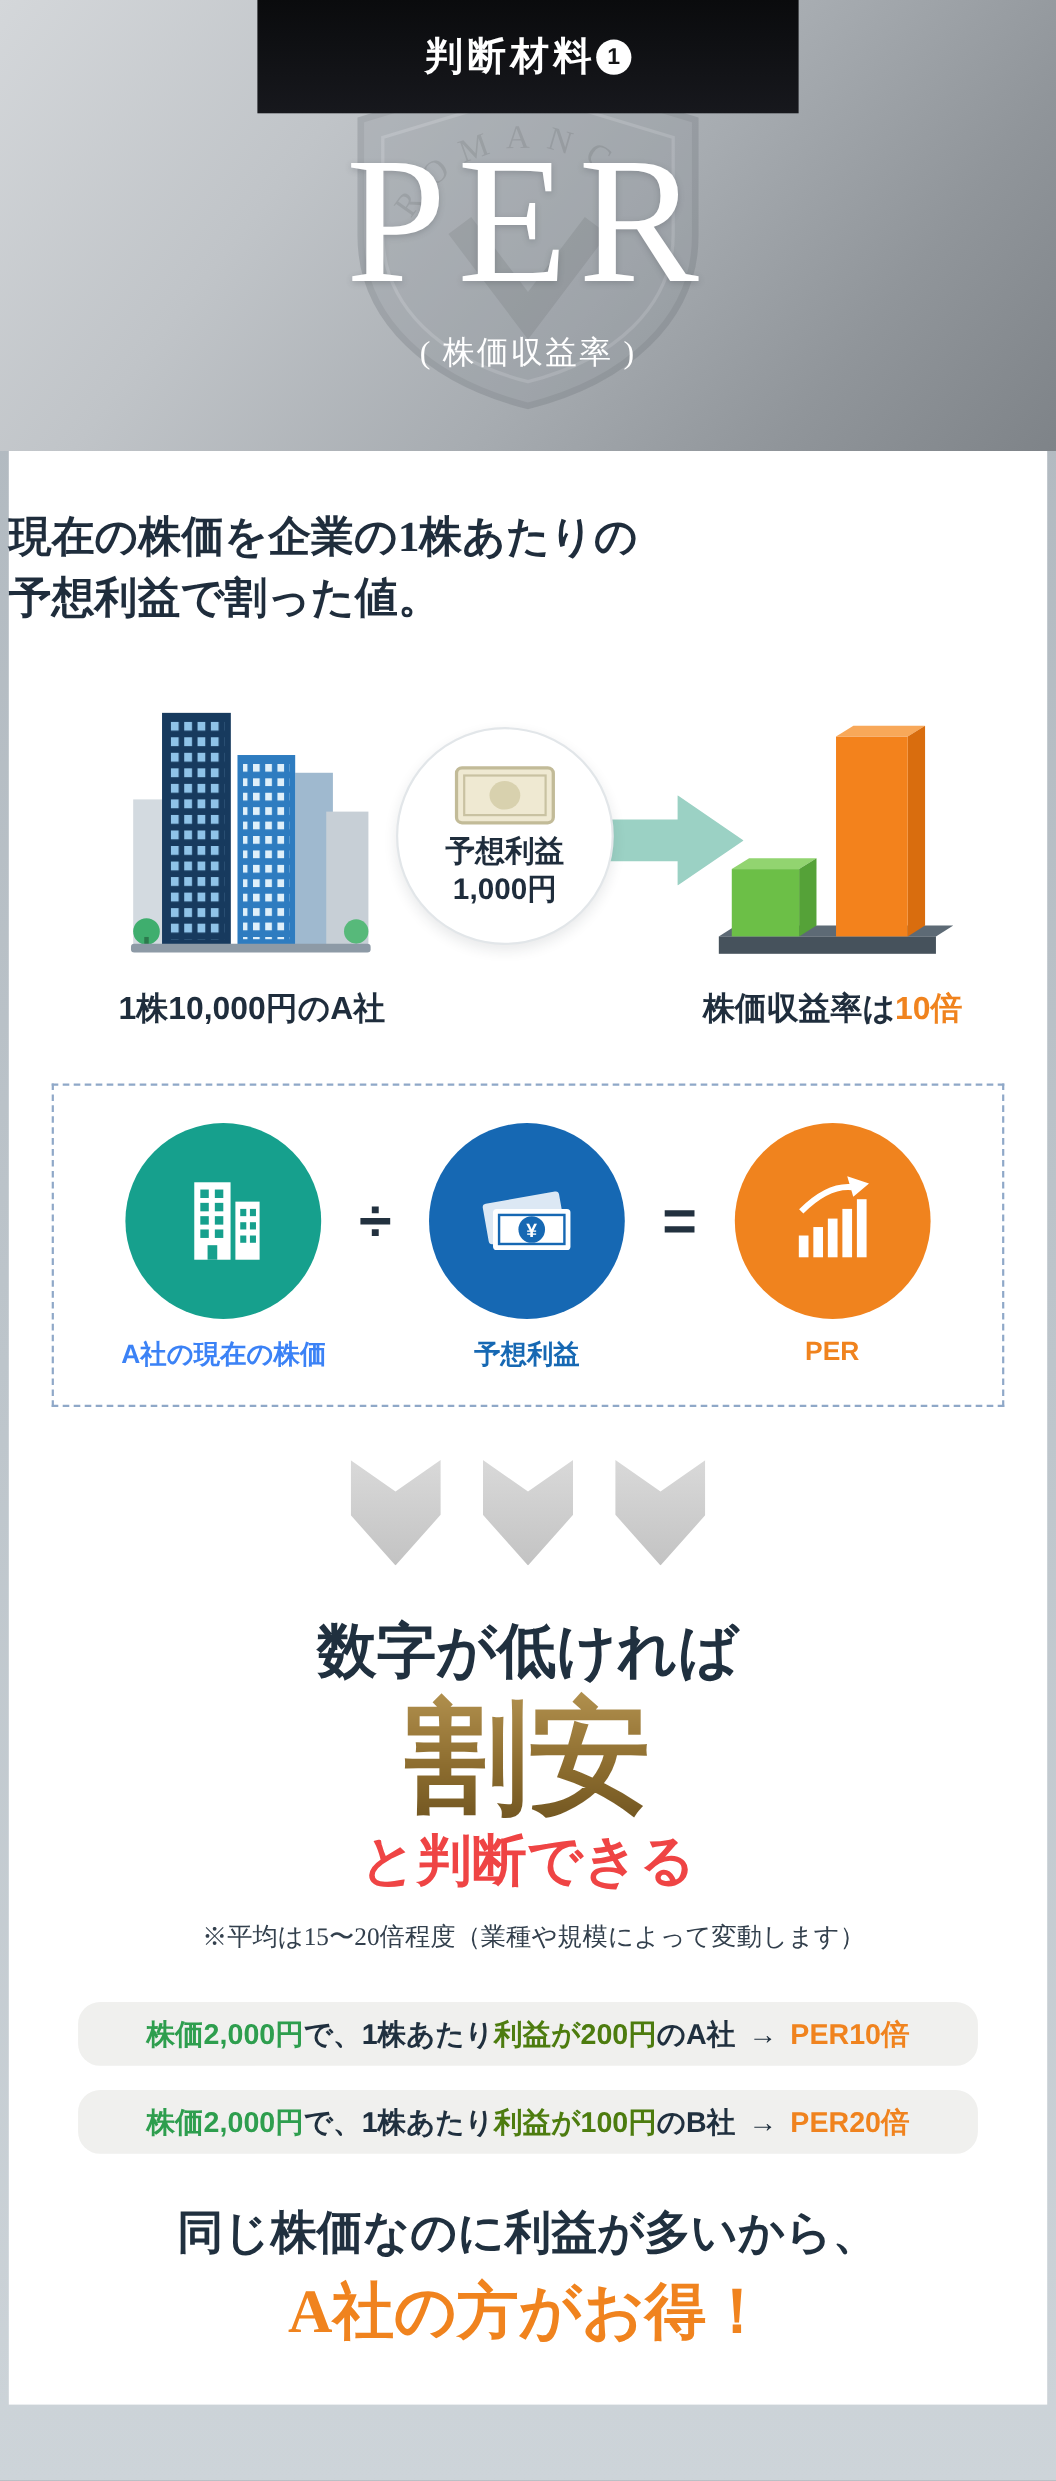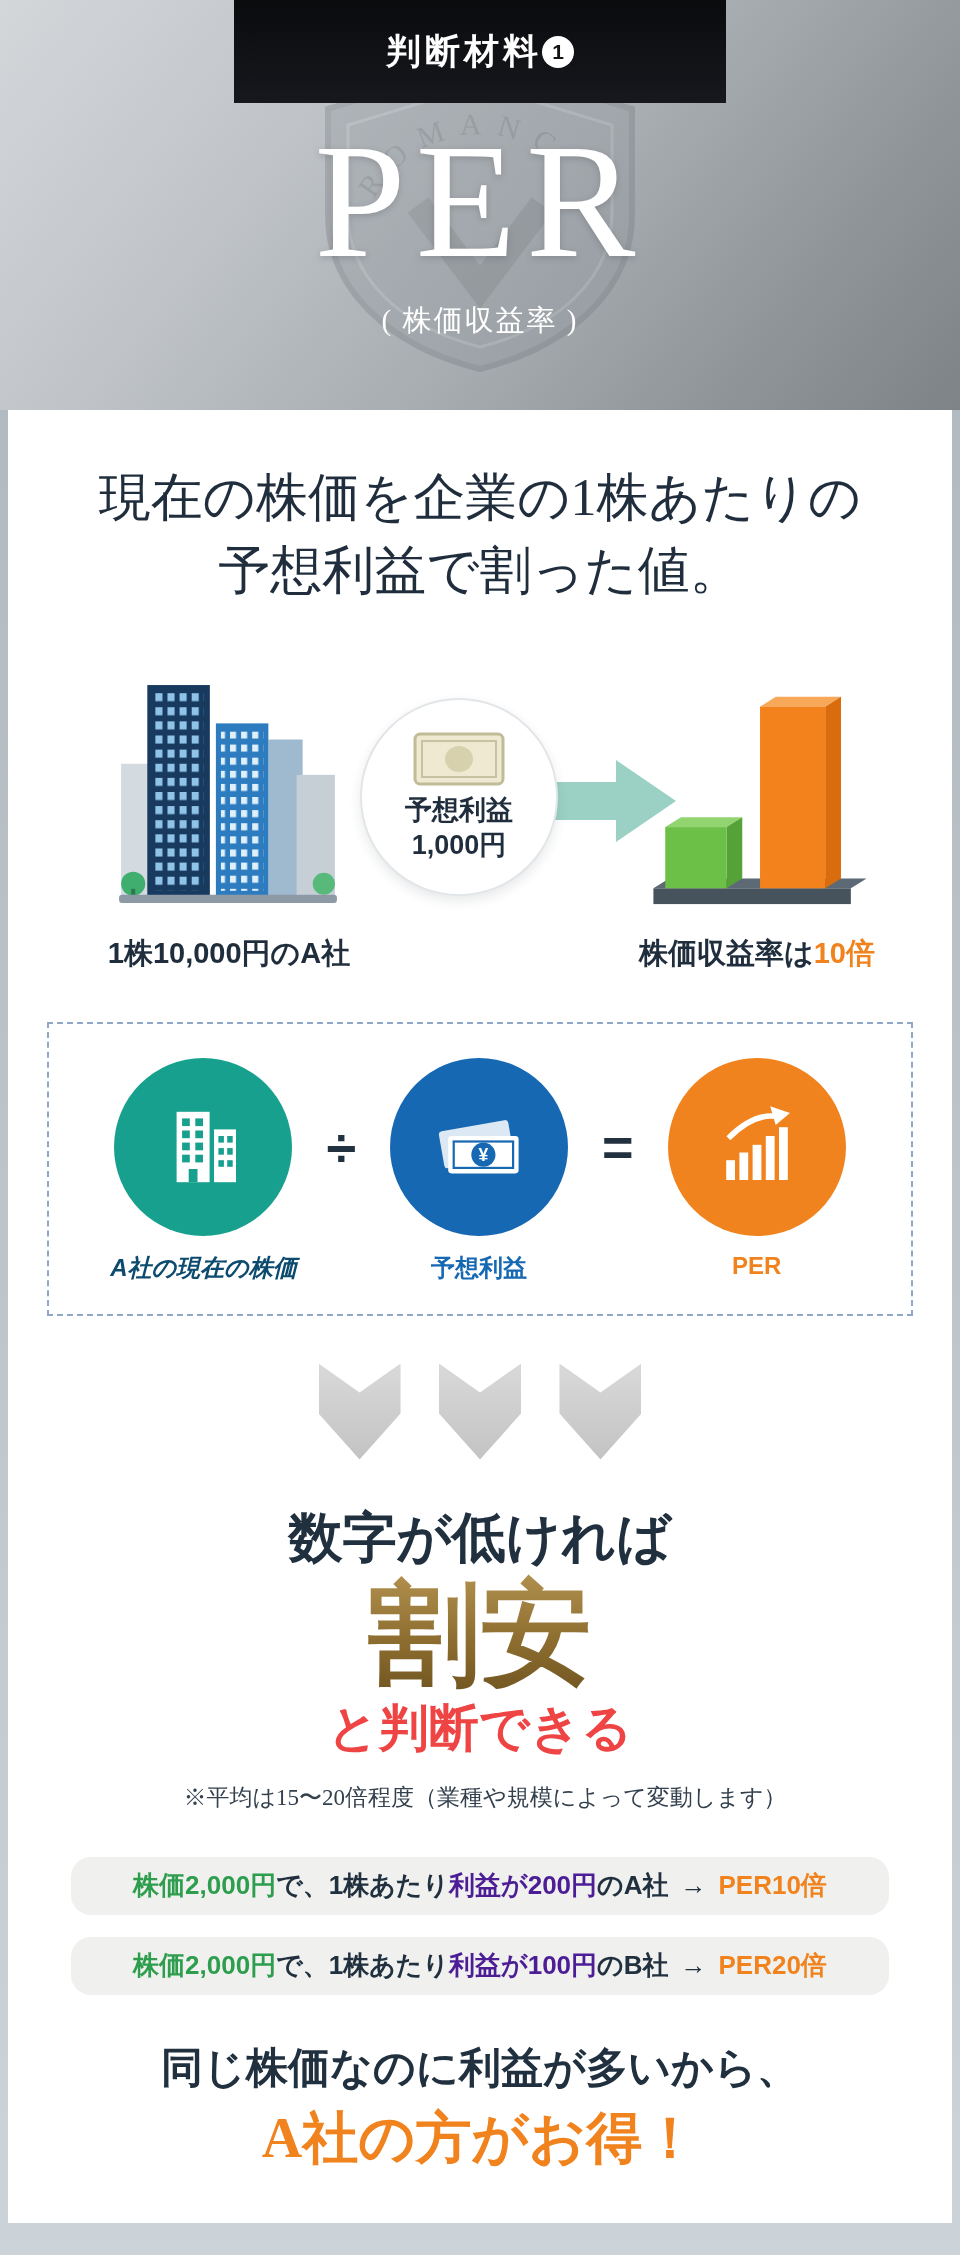--- a/index.html
+++ b/index.html
@@ -27,22 +27,22 @@
                font-family:"Liberation Serif","DejaVu Serif",serif; font-weight:400;
                font-size:164px; line-height:1.0; letter-spacing:10px; margin-top:16px;
                text-shadow:0 2px 6px rgba(60,65,70,.25); }
   .per-sub { position:relative; z-index:1; text-align:center; color:#ffffff;
              font-family:"Liberation Serif","DejaVu Serif",serif; font-size:29px;
              letter-spacing:2px; margin-top:18px; }
 
   
   .card { background:#ffffff; margin:0 8px; padding:52px 0 50px; }
 
-  .definition { text-align:center; font-family:"Liberation Serif","DejaVu Serif",serif;
-                color:#1f2d3c; font-weight:400; font-size:52px; line-height:1.4; }
+  .definition { text-align:left; font-family:"Liberation Serif","DejaVu Serif",serif;
+                color:#1f2d3c; font-weight:700; font-size:39px; line-height:1.4; }
   .definition .line { display:block; }
 
   
   .illus { position:relative; width:944px; height:312px; margin:56px auto 0; }
   .buildings { position:absolute; left:110px; top:15px; }
   .flow-arrow { position:absolute; left:540px; top:96px; z-index:1; }
   .profit-circle { position:absolute; left:352px; top:34px; width:198px; height:198px;
                    border-radius:50%; background:#ffffff; border:2px solid #e2e6e9;
                    box-shadow:0 5px 12px rgba(30,40,50,.10); z-index:2;
                    display:flex; flex-direction:column; align-items:center; justify-content:center; gap:2px; }
@@ -57,21 +57,21 @@
   
   .formula { width:866px; margin:46px auto 0; border:2px dashed #8fa8c8; background:#ffffff;
              display:flex; align-items:flex-start; justify-content:center; padding:34px 10px 30px; }
   .f-item { display:flex; flex-direction:column; align-items:center; width:230px; }
   .f-circle { width:178px; height:178px; border-radius:50%;
               display:flex; align-items:center; justify-content:center; }
   .f-circle.teal { background:#16a08d; }
   .f-circle.blue { background:#1668b3; }
   .f-circle.orange { background:#f0831e; }
   .f-label { margin-top:16px; font-size:24px; font-weight:700; }
-  .f-label.teal-t { color:#0c4a6e;font-style:italic; }
+  .f-label.teal-t { color:#3b82f6; }
   .f-label.blue-t { color:#1668b3; }
   .f-label.orange-t { color:#f0831e; }
   .f-op { line-height:178px; font-size:54px; font-weight:700; color:#22313f; margin:0 8px; }
 
   
   .down-arrows { margin-top:48px; text-align:center; height:96px; }
   .chev { display:inline-block; width:82px; height:96px; margin:0 17px;
           background:linear-gradient(180deg,#d9d9d9 0%,#c3c3c3 100%);
           clip-path:polygon(0% 0%, 50% 30%, 100% 0%, 100% 52%, 50% 100%, 0% 52%); }
 
@@ -84,21 +84,21 @@
           -webkit-background-clip:text; background-clip:text; -webkit-text-fill-color:transparent; }
   .c2 { font-size:50px; font-weight:700; color:#ef4444; line-height:1.2; }
   .c-note { margin-top:24px; font-size:23px; font-weight:500; color:#33404d;padding-left:10px; }
 
   
   .ex-rows { margin-top:44px; }
   .ex-row { width:818px; height:58px; margin:0 auto 22px; background:#f0f0ee; border-radius:20px;
             display:flex; align-items:center; justify-content:center;
             font-size:26px; font-weight:700; color:#20303f; }
   .ex-row .g { color:#2e9e4e; }
-  .ex-row .b { color:#4c1d95;text-align:center; }
+  .ex-row .b { color:#4d7c0f;text-align:center; }
   .ex-row .o { color:#f0831e; }
   .ex-row .ar { margin:0 12px; }
 
   
   .final { text-align:center; font-family:"Liberation Serif","DejaVu Serif",serif; margin-top:46px; }
   .fin1 { font-size:42px; font-weight:700; color:#20303f; line-height:1.3; }
   .fin2 { margin-top:10px; font-size:56px; font-weight:800; color:#f0831e; line-height:1.2; }
 </style>
 </head>
 <body>

